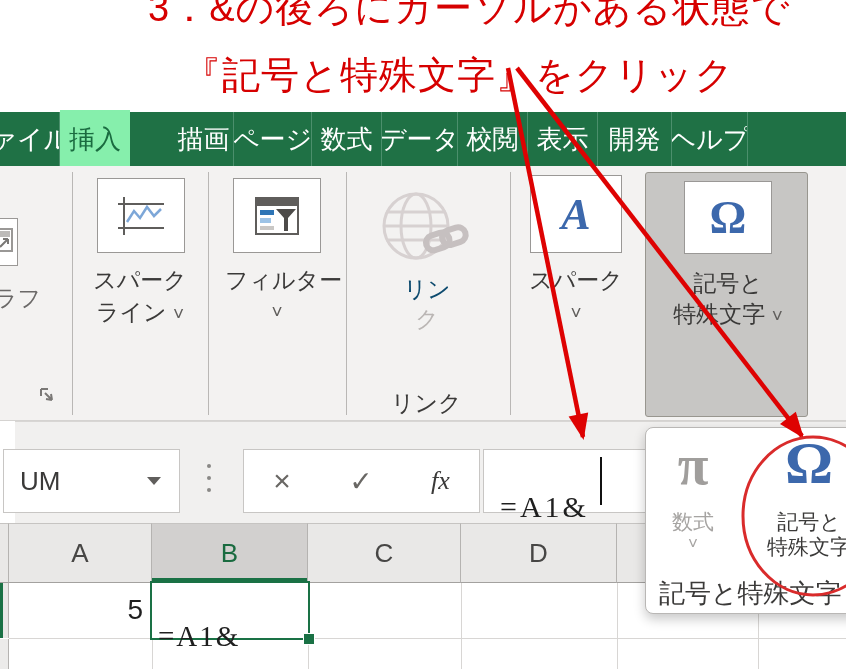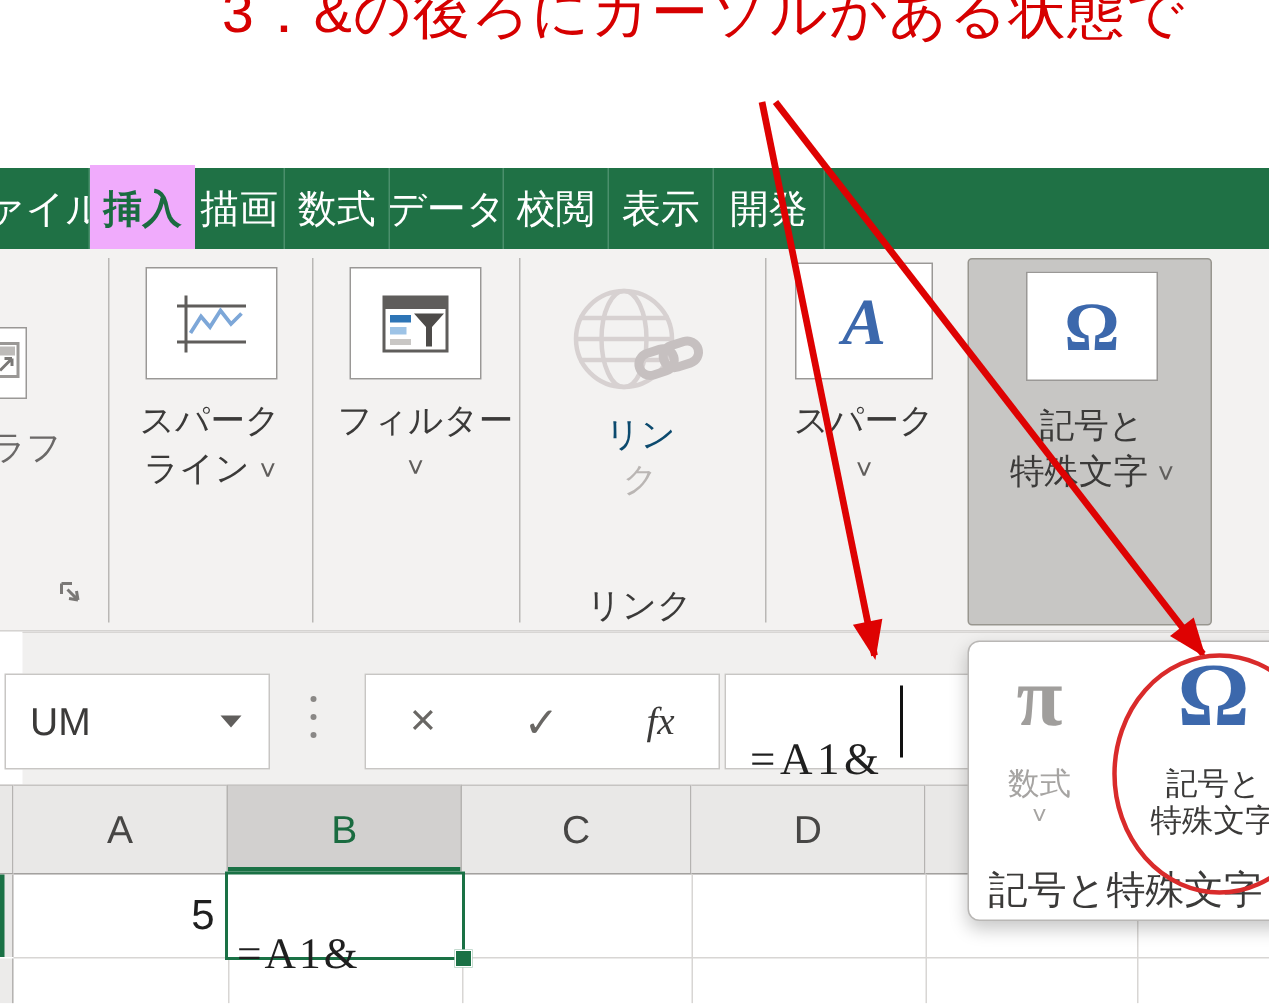--- a/index.html
+++ b/index.html
@@ -5,21 +5,21 @@
   html,body{margin:0;padding:0;background:#fff;}
   .stage{position:relative;width:846px;height:669px;overflow:hidden;background:#ffffff;
          font-family:"Liberation Sans","DejaVu Sans",sans-serif;color:#3b3a39;}
   .abs{position:absolute;}
   
   .anno{position:absolute;color:#d60000;font-size:38px;letter-spacing:1px;white-space:nowrap;font-weight:400;}
   
   .tabbar{position:absolute;left:0;top:112px;width:846px;height:54px;background:#1f7145;display:flex;align-items:stretch;}
   .tab{display:flex;align-items:center;justify-content:center;color:#ffffff;font-size:26px;
        border-right:1px solid #4b8f6c;box-sizing:border-box;white-space:nowrap;overflow:hidden;}
-  .tab.sel{background:#f0abfc;color:#1a6b40;border-right:none;margin-top:-2px;height:58px;font-weight:bold;}
+  .tab.sel{background:#86efac;color:#1a6b40;border-right:none;margin-top:-2px;height:58px;}
   
   .ribbon{position:absolute;left:0;top:166px;width:846px;height:255px;background:#f3f2f1;border-bottom:1px solid #d5d3d1;box-sizing:border-box;}
   .vsep{position:absolute;top:6px;height:243px;width:1px;background:#b9b7b5;}
   .btnbox{position:absolute;background:#fff;border:1px solid #9a9896;box-sizing:border-box;display:flex;align-items:center;justify-content:center;}
   .blabel{position:absolute;font-size:23px;color:#3b3a39;text-align:center;white-space:nowrap;}
   .chev{font-size:19px;color:#605e5c;}
   .graybtn{position:absolute;background:#c7c6c4;border:1px solid #98968f;border-radius:3px;box-sizing:border-box;}
   
   .fstrip{position:absolute;left:15px;top:421px;width:846px;height:102px;background:#f1f0ef;border-top:1px solid #d8d6d4;box-sizing:border-box;}
   .wbox{position:absolute;background:#fff;border:1px solid #c8c6c4;box-sizing:border-box;}
@@ -36,30 +36,33 @@
          border-radius:8px 0 0 8px;box-shadow:0 5px 12px rgba(0,0,0,0.22);box-sizing:border-box;z-index:5;}
   .serif{font-family:"Liberation Serif","DejaVu Serif",serif;}
   .overlay{position:absolute;left:0;top:0;z-index:9;pointer-events:none;}
 </style>
 </head>
 <body>
 
 <div class="stage">
 
   <div class="anno" style="left:148px;top:-17px;">3．&amp;の後ろにカーソルがある状態で</div>
+  <div class="anno" style="left:183px;top:50px;">『記号と特殊文字』をクリック</div>
 
   <div class="tabbar">
     <div class="tab" style="width:85px;margin-left:-25px;">ファイル</div>
     <div class="tab sel" style="width:70px;">挿入</div>
-    <div class="tab" style="width:60px;">描画</div>
+    <div class="tab" style="width:60px;margin-left:44px;">描画</div>
+    <div class="tab" style="width:78px;">ページ</div>
     <div class="tab" style="width:70px;">数式</div>
     <div class="tab" style="width:76px;">データ</div>
     <div class="tab" style="width:70px;">校閲</div>
     <div class="tab" style="width:70px;">表示</div>
     <div class="tab" style="width:74px;">開発</div>
+    <div class="tab" style="width:76px;">ヘルプ</div>
   </div>
 
   <div class="ribbon">
 
     <div class="btnbox" style="left:-8px;top:52px;width:26px;height:48px;">
       <svg width="20" height="34" viewBox="0 0 20 34">
         <rect x="1" y="4" width="16" height="22" fill="none" stroke="#9a9896" stroke-width="2"></rect>
         <rect x="3" y="6" width="12" height="6" fill="#bdbbb9"></rect>
         <path d="M5 22 L13 14 M13 14 l-5 0 M13 14 l0 5" stroke="#7a7876" stroke-width="2" fill="none"></path>
       </svg>

